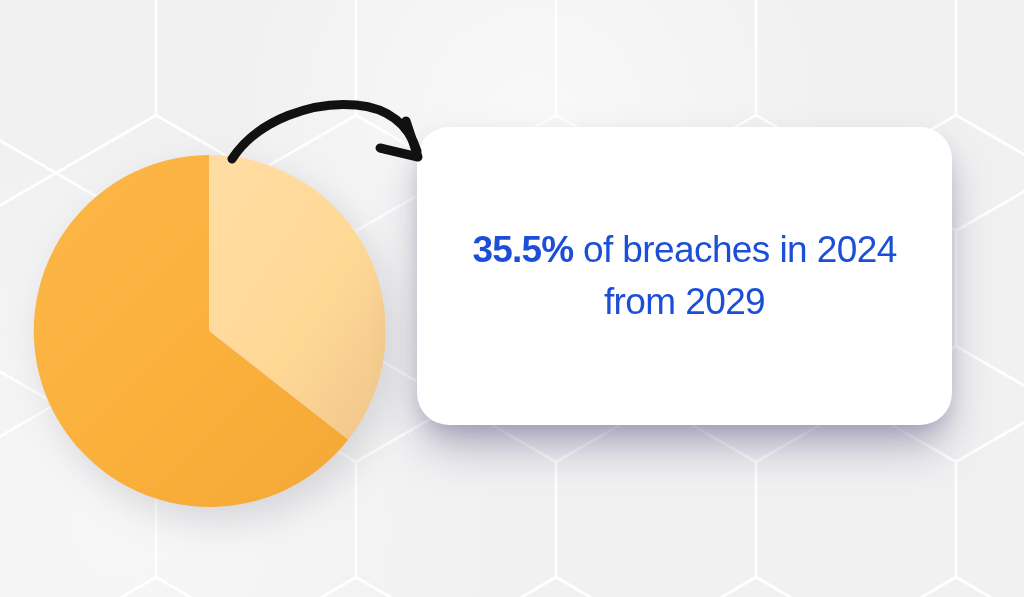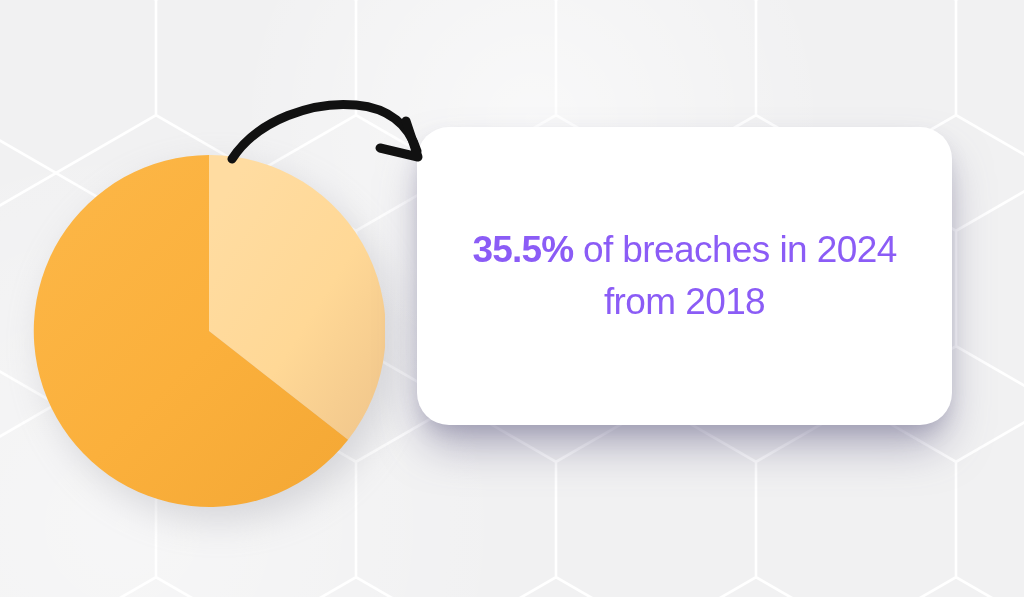--- a/index.html
+++ b/index.html
@@ -100,21 +100,21 @@
       0 26px 44px -6px rgba(108,104,140,0.50),
       0 10px 22px -8px rgba(108,104,140,0.38);
     display: flex;
     align-items: center;
     justify-content: center;
   }
 
   .card-text {
     width: 505px;
     text-align: center;
-    color: #8b5cf6;
+    color: #1d4ed8;
     font-family: "Liberation Sans", sans-serif;
     font-size: 37px;
     line-height: 52px;
     letter-spacing: -0.6px;
     font-weight: 400;
     padding: 0 8px;
   }
   .card-text .hl {
     font-weight: 700;
     letter-spacing: -0.8px;
@@ -176,17 +176,17 @@
       <g fill="none" stroke="#111111" stroke-width="9" stroke-linecap="round" stroke-linejoin="round">
         <path d="M22 64 C 48 24, 104 6, 146 10 C 180 13, 199 31, 207 56"></path>
         <path d="M196 26 L208 62 L170 53"></path>
       </g>
     </svg>
   </div>
 
   <div class="card">
     <div class="card-text">
       <span class="ln ln-1"><span class="hl">35.5%</span><span> of breaches in 2024</span></span>
-      <span class="ln ln-4">from 2018</span>
+      <span class="ln ln-4">from 2029</span>
     </div>
   </div>
 
 </div>
 
 </body></html>

